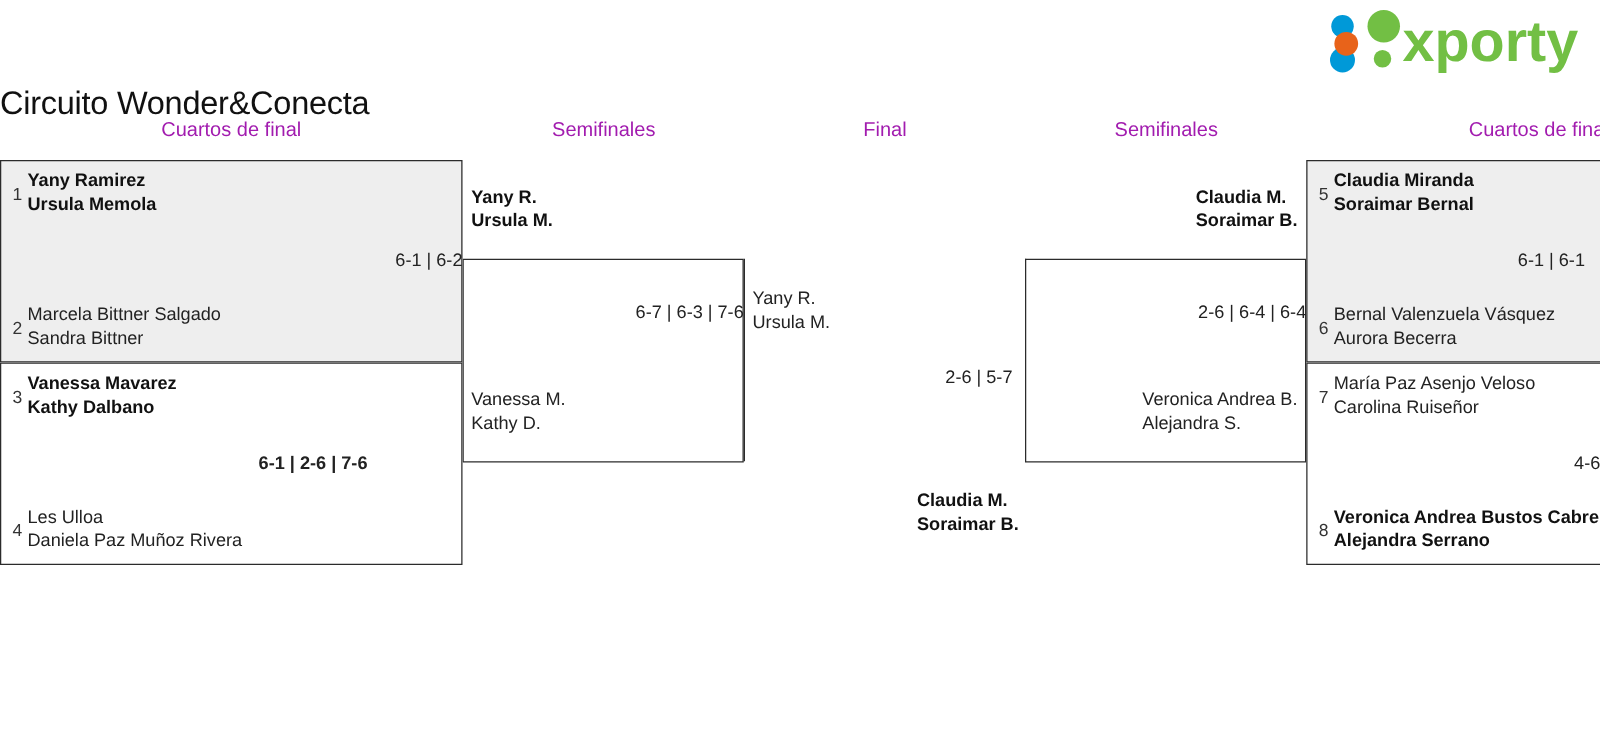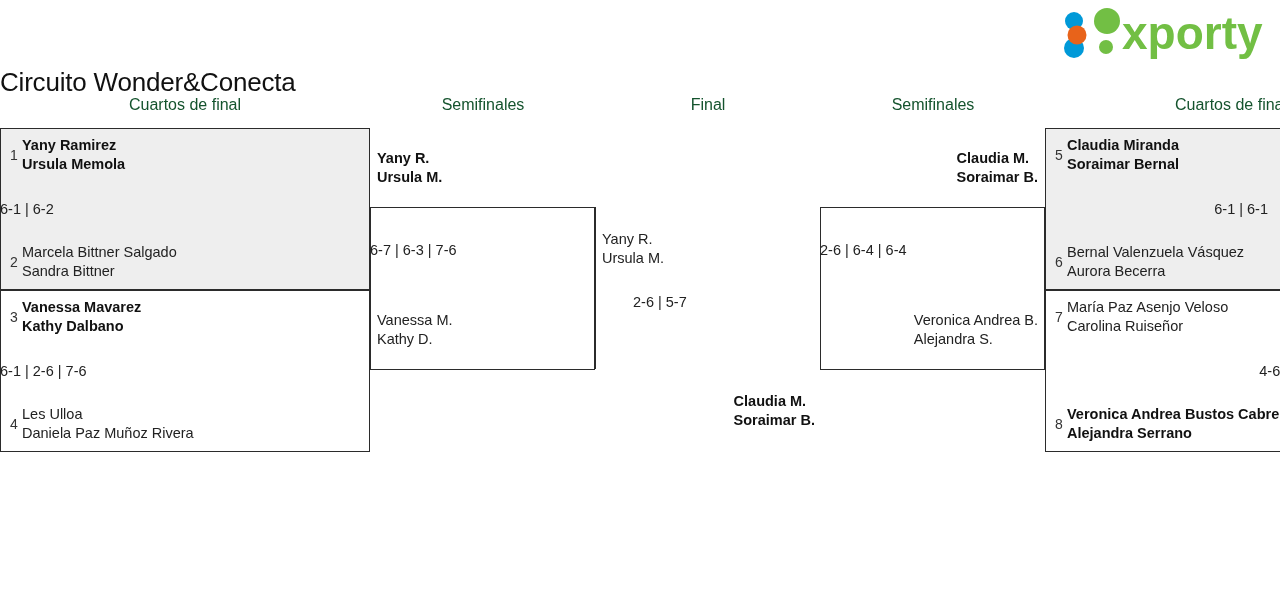--- a/index.html
+++ b/index.html
@@ -18,21 +18,21 @@
     font-size: 26px; line-height: 32px;
     font-weight: 400; color: #111111;
     white-space: pre;
     letter-spacing: -0.2px;
   }
   .logo { position: absolute; right: 4px; top: 3px; width: 224px; height: 60px; }
 
   
   .round-head {
     position: absolute; top: 96px;
-    font-size: 16px; font-weight: 400; color: #14532d;
+    font-size: 16px; font-weight: 400; color: #a21caf;
     text-align: center; white-space: nowrap;
   }
 
   
   .r1box {
     position: absolute;
     border: 1px solid #2b2b2b;
     background: #ffffff;
   }
   .r1box.shaded { background: #eeeeee; }
@@ -62,21 +62,21 @@
   }
   .team.win .names { font-weight: 700; color: #111111; }
   .team.right { justify-content: flex-end; }
   .team.right .names { text-align: left; }
 
   .score {
     position: absolute;
     font-size: 14.5px; color: #222222;
     white-space: nowrap;
   }
-  .score.left-col { text-align: left; }
+  .score.left-col { text-align: right; }
   .score.right-al { text-align: right; }
 </style>
 </head>
 <body>
 
 <div id="root">
 
   <div class="title">
     <div>Circuito Wonder&amp;Conecta</div>
     <div>Fase Final. Mujeres D</div>
@@ -118,21 +118,21 @@
     </span>
   </div>
 
   <div class="team win" style="left:6px; top:298px;">
     <span class="seed">3</span>
     <span class="names">
       <span>Vanessa Mavarez</span><br>
       <span>Kathy Dalbano</span>
     </span>
   </div>
-  <div class="score left-col" style="left:0px; top:363px; width:294px;">6-1 | 2-6 | 7-6</div>
+  <div class="score left-col" style="left:0px; top:363px; width:294px;font-weight:bold;">6-1 | 2-6 | 7-6</div>
   <div class="team" style="left:6px; top:405px;">
     <span class="seed">4</span>
     <span class="names">
       <span>Les Ulloa</span><br>
       <span>Daniela Paz Muñoz Rivera</span>
     </span>
   </div>
 
   <div class="sfbox" style="left:370px; top:207px; width:225px; height:163px;"></div>
 

